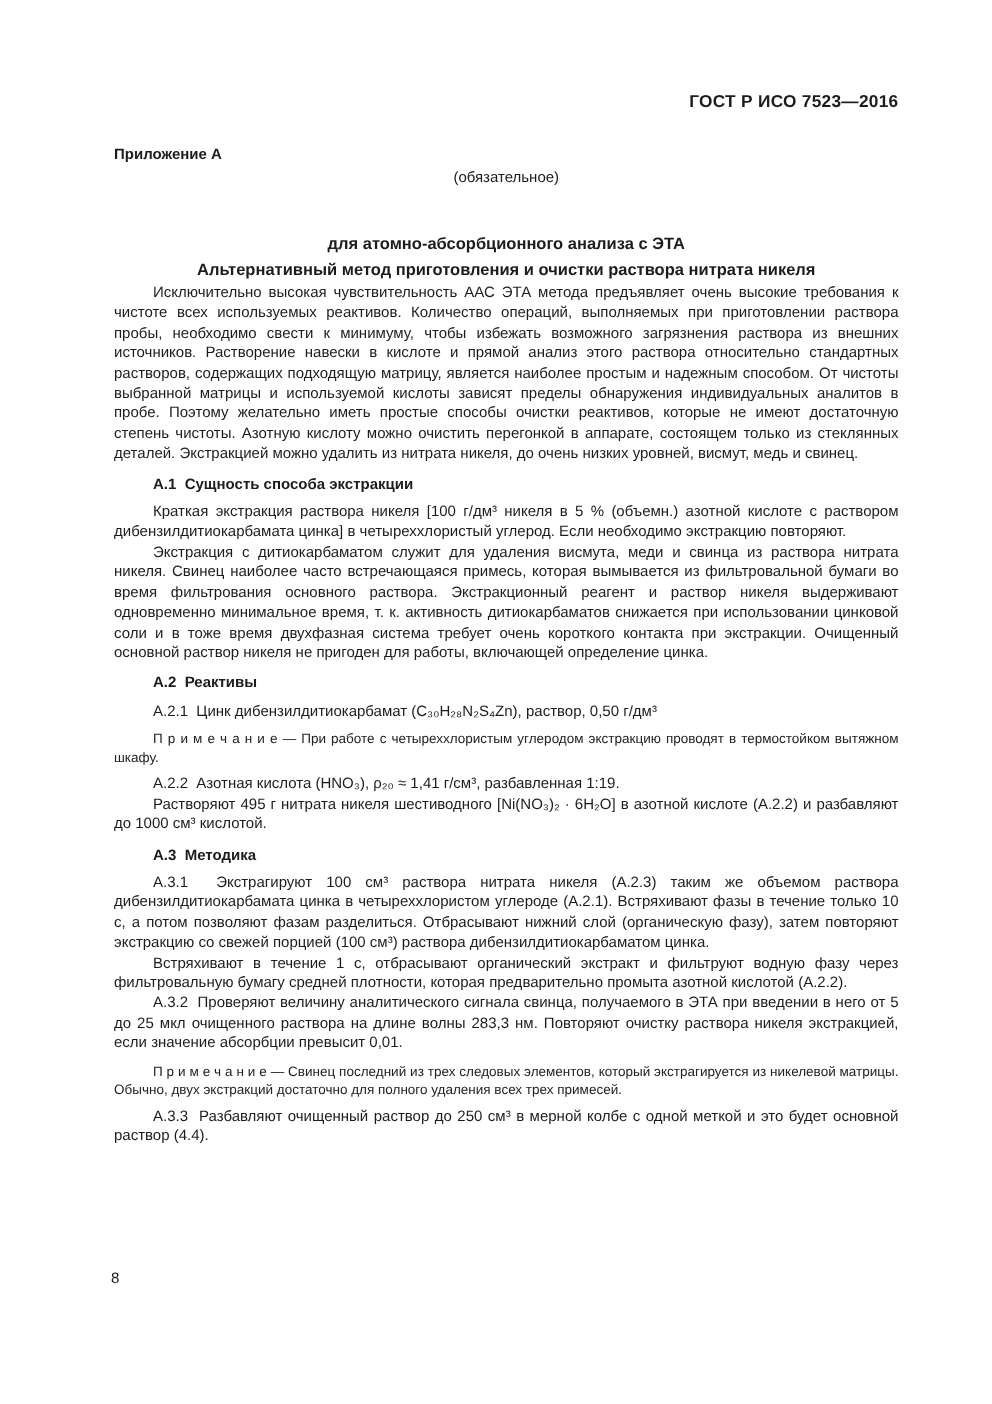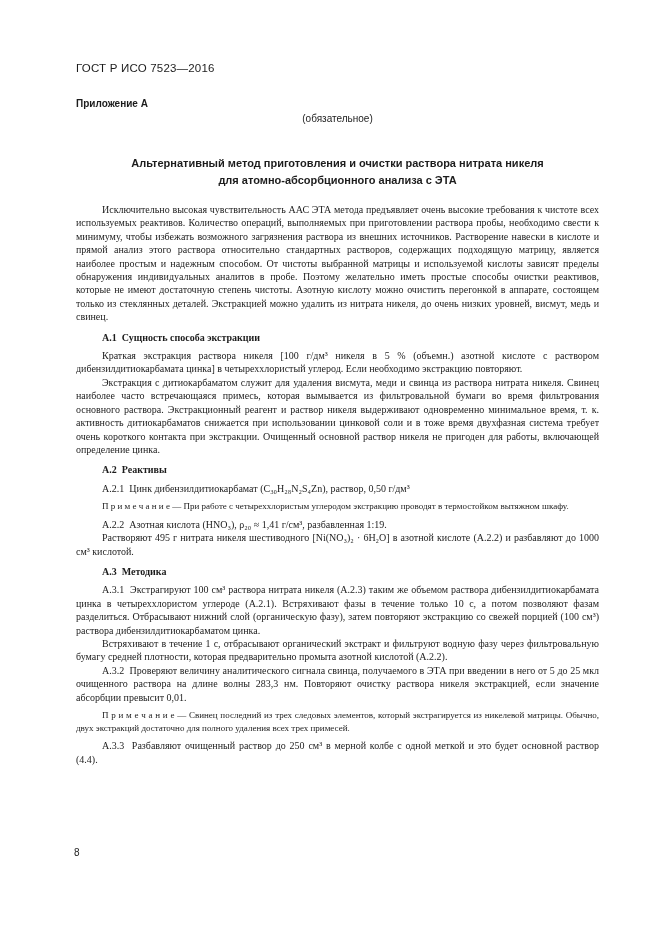--- a/index.html
+++ b/index.html
@@ -13,22 +13,23 @@
     height: 936px;
     background: #ffffff;
     box-sizing: border-box;
     padding: 62px 62px 0 76px;
     font-family: "Liberation Sans", "DejaVu Sans", sans-serif;
     color: #1c1c1c;
     overflow: hidden;
   }
   .doc-header {
     font-size: 11.5px;
-    font-weight: normal;
+    font-weight: bold;
     letter-spacing: 0.2px;
+    text-align: right;
   }
   .annex-label {
     margin-top: 22px;
     text-align: left;
     font-size: 10px;
     font-weight: bold;
     line-height: 15px;
   }
   .annex-sublabel {
     text-align: center;
@@ -38,22 +39,20 @@
   }
   .doc-title {
     margin: 29px 0 0 0;
     text-align: center;
     font-size: 11px;
     font-weight: bold;
     line-height: 17px;
   }
   .doc-title .title-line { display: block; }
   .body-text {
-    margin-top: 14px;
-    font-family: Liberation Serif, serif;
   }
   .para {
     margin: 0;
     font-size: 10px;
     line-height: 13.4px;
     text-align: justify;
     text-indent: 26px;
   }
   .heading {
     margin: 7px 0 5px 26px;
@@ -81,22 +80,22 @@
 
 <div class="page">
 
   <div class="doc-header">ГОСТ Р ИСО 7523—2016</div>
 
   <div class="annex-label">Приложение А</div>
 
   <div class="annex-sublabel">(обязательное)</div>
 
   <h1 class="doc-title">
+    <span class="title-line">для атомно-абсорбционного анализа с ЭТА</span>
     <span class="title-line">Альтернативный метод приготовления и очистки раствора нитрата никеля</span>
-    <span class="title-line">для атомно-абсорбционного анализа с ЭТА</span>
   </h1>
 
   <div class="body-text">
     <p class="para">Исключительно высокая чувствительность ААС ЭТА метода предъявляет очень высокие требования к чистоте всех используемых реактивов. Количество операций, выполняемых при приготовлении раствора пробы, необходимо свести к минимуму, чтобы избежать возможного загрязнения раствора из внешних источников. Растворение навески в кислоте и прямой анализ этого раствора относительно стандартных растворов, содержащих подходящую матрицу, является наиболее простым и надежным способом. От чистоты выбранной матрицы и используемой кислоты зависят пределы обнаружения индивидуальных аналитов в пробе. Поэтому желательно иметь простые способы очистки реактивов, которые не имеют достаточную степень чистоты. Азотную кислоту можно очистить перегонкой в аппарате, состоящем только из стеклянных деталей. Экстракцией можно удалить из нитрата никеля, до очень низких уровней, висмут, медь и свинец.</p>
     <h2 class="heading">А.1&nbsp;&nbsp;Сущность способа экстракции</h2>
     <p class="para">Краткая экстракция раствора никеля [100 г/дм³ никеля в 5 % (объемн.) азотной кислоте с раствором дибензилдитиокарбамата цинка] в четыреххлористый углерод. Если необходимо экстракцию повторяют.</p>
     <p class="para">Экстракция с дитиокарбаматом служит для удаления висмута, меди и свинца из раствора нитрата никеля. Свинец наиболее часто встречающаяся примесь, которая вымывается из фильтровальной бумаги во время фильтрования основного раствора. Экстракционный реагент и раствор никеля выдерживают одновременно минимальное время, т. к. активность дитиокарбаматов снижается при использовании цинковой соли и в тоже время двухфазная система требует очень короткого контакта при экстракции. Очищенный основной раствор никеля не пригоден для работы, включающей определение цинка.</p>
     <h2 class="heading">А.2&nbsp;&nbsp;Реактивы</h2>
     <p class="para">А.2.1&nbsp;&nbsp;Цинк дибензилдитиокарбамат (C₃₀H₂₈N₂S₄Zn), раствор, 0,50 г/дм³</p>
     <p class="note">П р и м е ч а н и е — При работе с четыреххлористым углеродом экстракцию проводят в термостойком вытяжном шкафу.</p>

